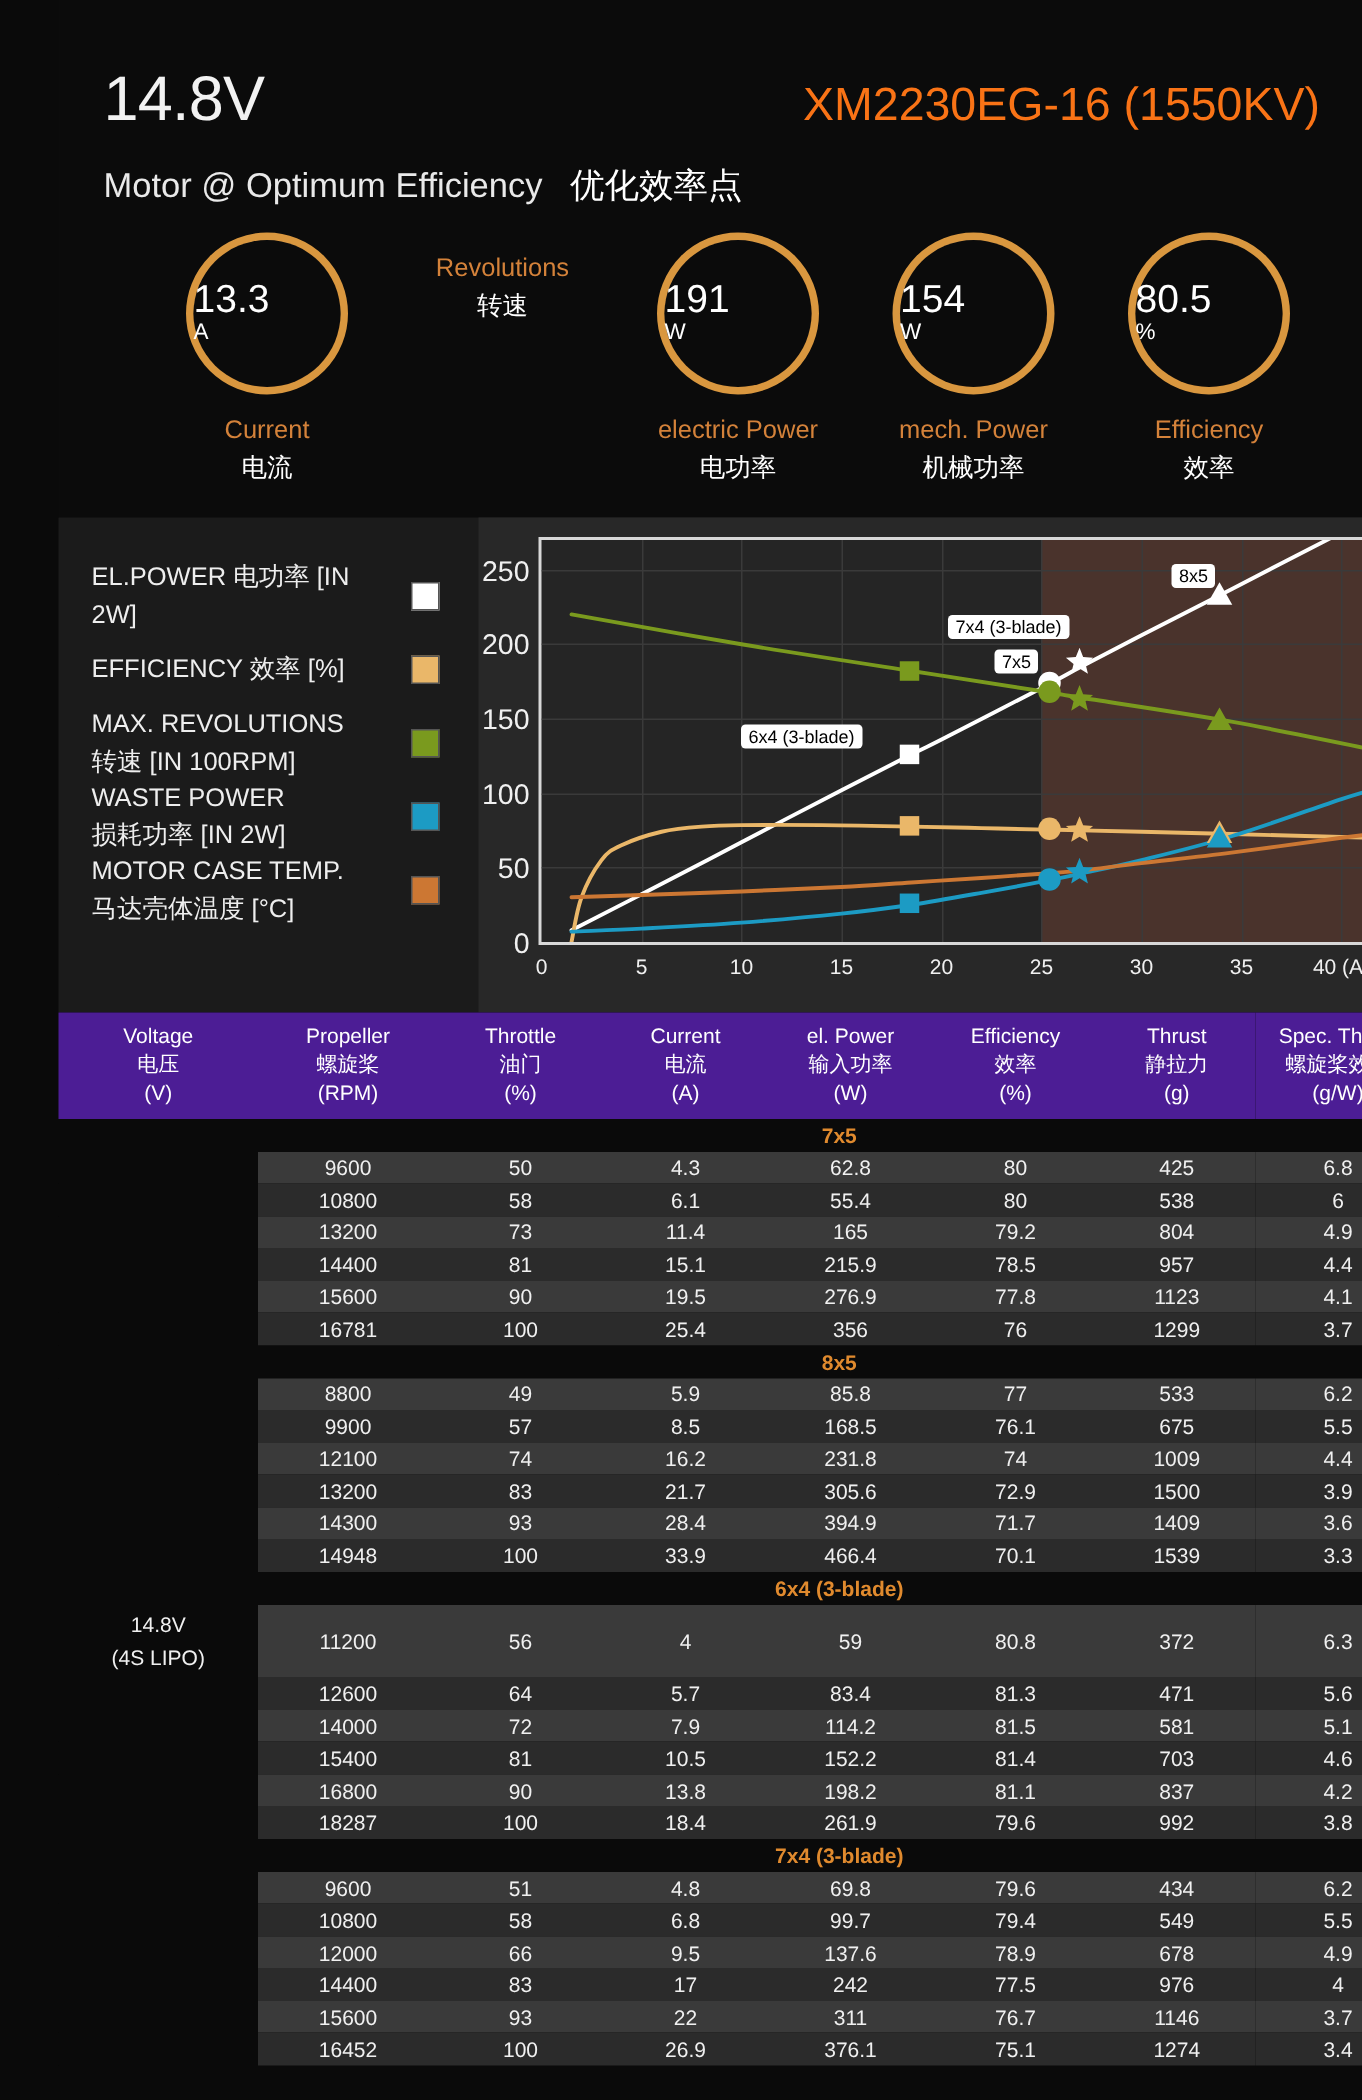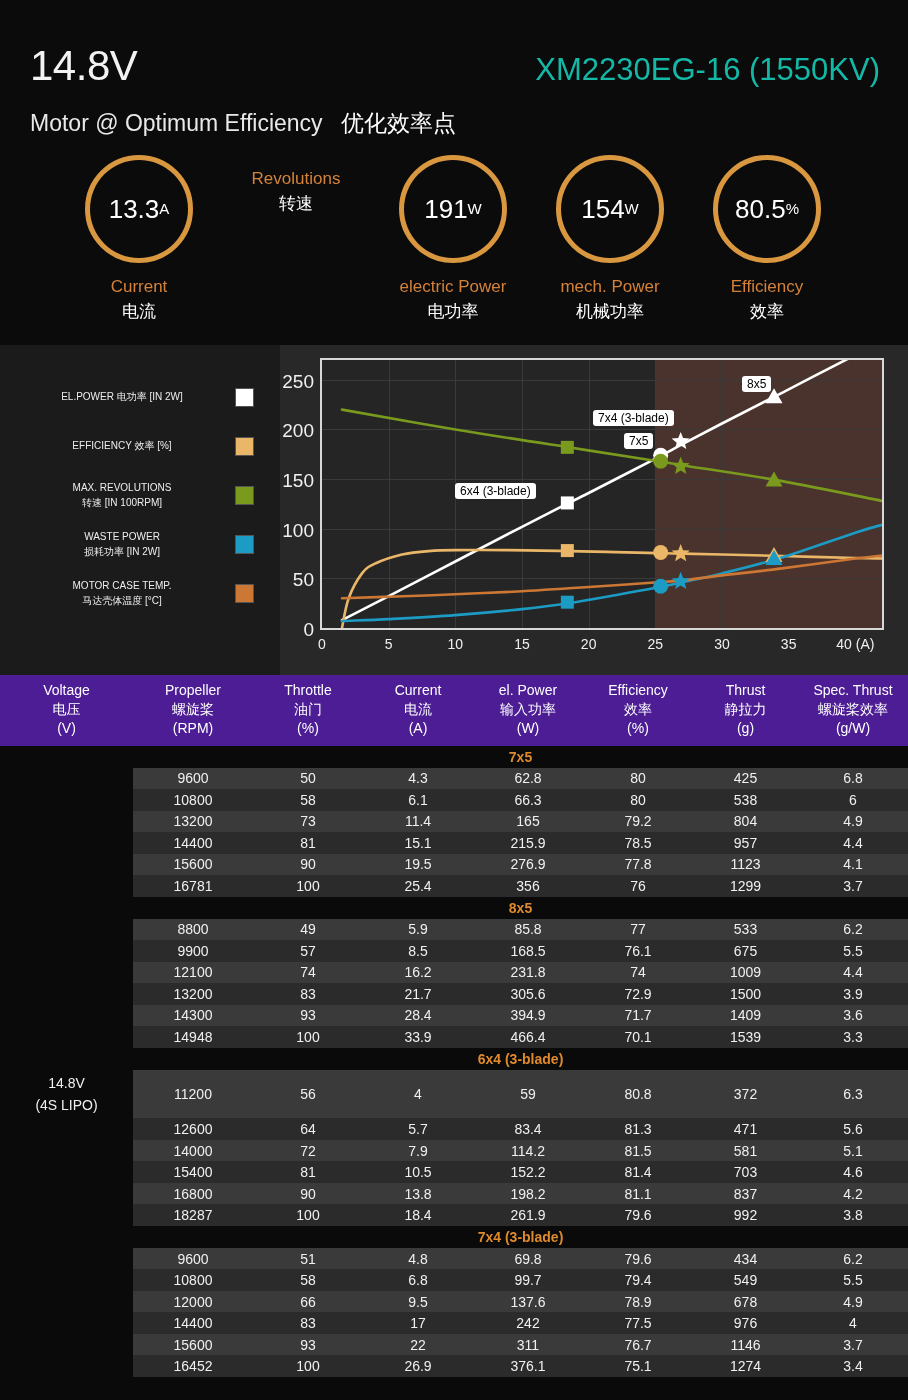--- a/index.html
+++ b/index.html
@@ -2,31 +2,31 @@
 <html><head>
 <meta charset="utf-8">
 <style>
   * { box-sizing: border-box; margin: 0; padding: 0; }
   html, body {
     width: 908px; height: 1400px;
     background: #0a0a0a;
     font-family: "Liberation Sans", sans-serif;
     overflow: hidden;
   }
-  .page { width: 908px; height: 1400px; position: relative; background: #0a0a0a; }
+  .page { width: 908px; height: 1400px; position: relative; background: #0a0a0a; padding-left: 39px; }
 
   
   .header { position: relative; height: 345px; background: #0b0b0b; }
   .hdr-voltage {
     position: absolute; left: 30px; top: 42px;
     font-size: 42px; color: #f2f2f2; font-weight: 400; letter-spacing: -0.5px;
   }
   .hdr-model {
     position: absolute; right: 28px; top: 52px;
-    font-size: 31px; color: #14b8a6; font-weight: 400;
+    font-size: 31px; color: #f97316; font-weight: 400;
   }
   .hdr-sub {
     position: absolute; left: 30px; top: 108px;
     font-size: 23px; color: #e9e9e9; font-weight: 300;
   }
   .hdr-sub .cn { color: #ffffff; }
 
   .gauges {
     position: absolute; left: 0; top: 155px; width: 908px;
     display: flex; justify-content: flex-start; padding-left: 80px; gap: 39px;
@@ -36,35 +36,35 @@
     width: 108px; height: 108px; border-radius: 50%;
     border: 5px solid #d9973f;
     display: flex; flex-direction: column; align-items: center; justify-content: center;
     background: #0b0b0b;
     background-image: linear-gradient(135deg,#e6a95a,#c07f2e);
     position: relative;
   }
   .ring-inner {
     position: absolute; left: 0; top: 0; right: 0; bottom: 0;
     margin: 0; border-radius: 50%; background: #0b0b0b;
-    display: flex; flex-direction: row; align-items: center; justify-content: center;
+    display: flex; flex-direction: column; align-items: flex-start; justify-content: center;
   }
   .g-val { font-size: 26px; color: #ffffff; line-height: 1.0; }
   .g-unit { font-size: 15px; color: #ffffff; line-height: 1.35; }
   .g-label-en { margin-top: 14px; font-size: 17px; color: #d4823a; text-align: center; }
   .g-label-cn { margin-top: 3px; font-size: 17px; color: #ffffff; text-align: center; }
 
   
   .chartsec { position: relative; height: 330px; background: #1b1b1b; }
   .legend { position: absolute; left: 22px; top: 28px; width: 240px; }
   .leg-row {
     position: relative; height: 49px;
     display: flex; align-items: center;
   }
-  .leg-txt { font-size: 10px; color: #eeeeee; line-height: 1.45; width: 200px; text-align: center; }
+  .leg-txt { font-size: 17px; color: #eeeeee; line-height: 1.45; width: 200px; }
   .leg-sw { position: absolute; left: 213px; width: 19px; height: 19px; border: 1px solid #555; }
 
   .plotwrap { position: absolute; left: 280px; top: 0px; width: 628px; height: 330px; background: #282828; }
   .plotbox {
     position: absolute; left: 40px; top: 13px; width: 564px; height: 272px;
     border: 2px solid #d8d8d8; background: #252525; overflow: hidden;
   }
   .shade { position: absolute; top: 0; bottom: 0; background: #4a332c; }
   .grid-v, .grid-h { position: absolute; background: #3a3a3a; }
   .grid-v { width: 1px; top: 0; bottom: 0; }
@@ -276,21 +276,21 @@
             <td>62.8</td>
             <td>80</td>
             <td>425</td>
             <td>6.8</td>
           </tr>
           <tr class="stripeB">
             <td class="voltcell"></td>
             <td>10800</td>
             <td>58</td>
             <td>6.1</td>
-            <td>66.3</td>
+            <td>55.4</td>
             <td>80</td>
             <td>538</td>
             <td>6</td>
           </tr>
           <tr class="stripeA">
             <td class="voltcell"></td>
             <td>13200</td>
             <td>73</td>
             <td>11.4</td>
             <td>165</td>

